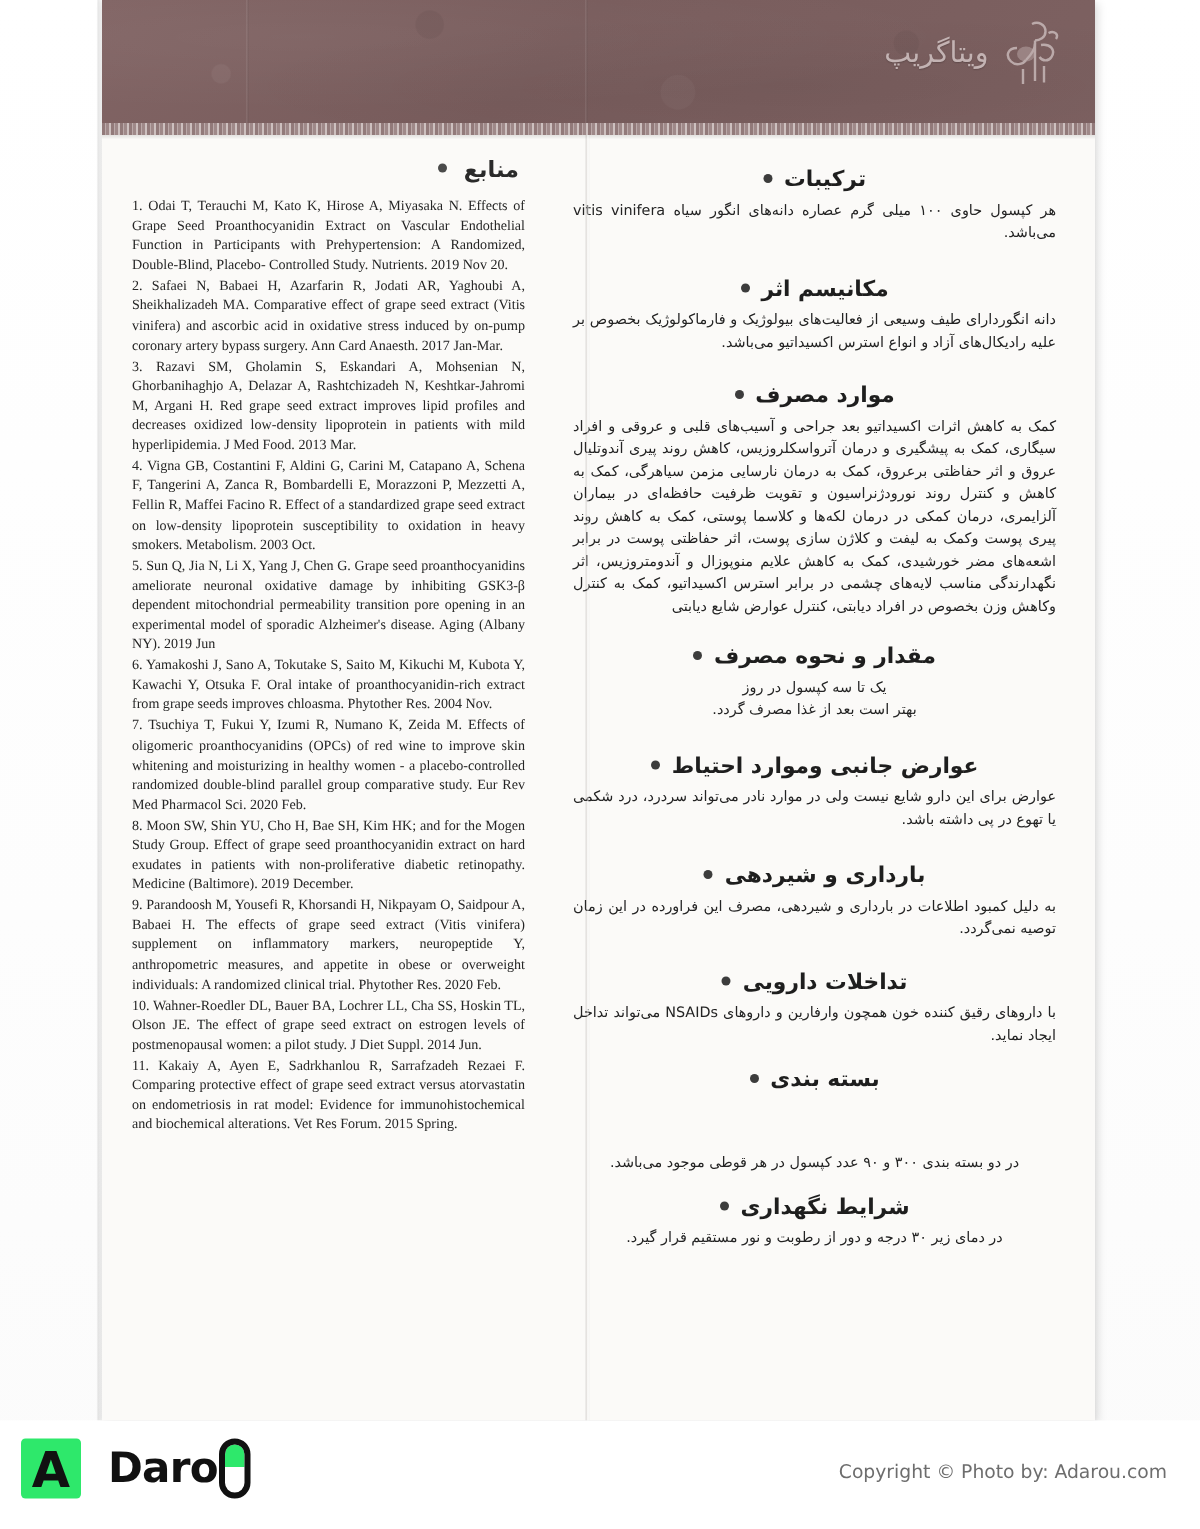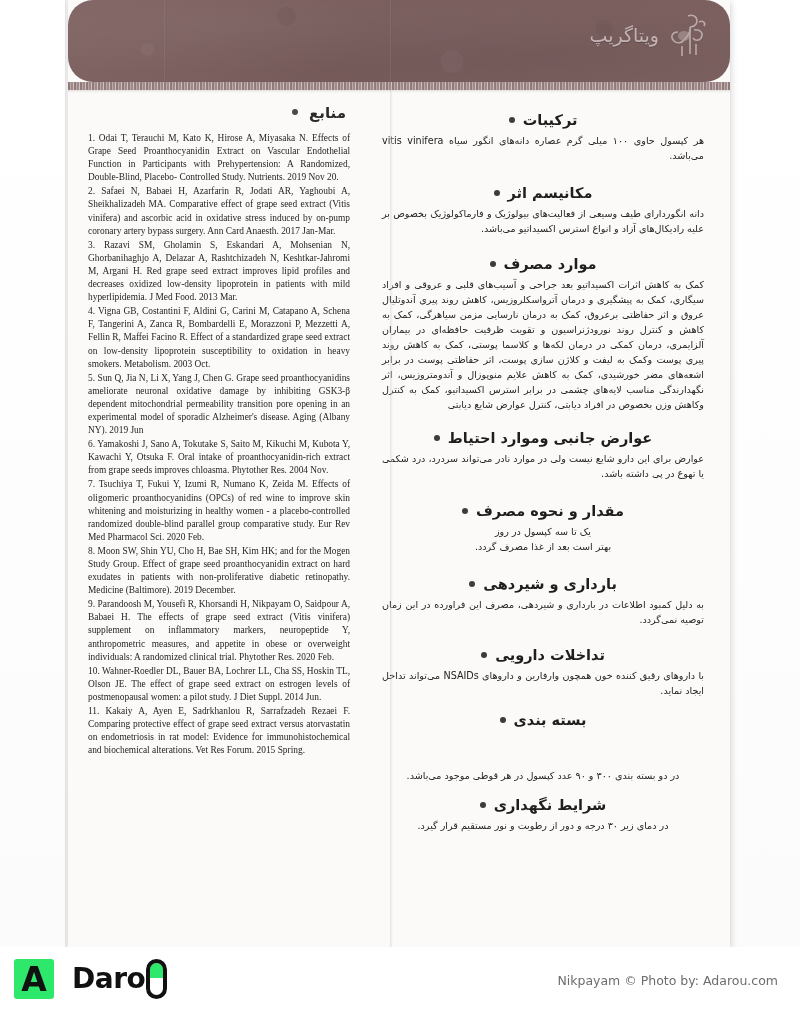--- a/index.html
+++ b/index.html
@@ -47,21 +47,20 @@
     position: absolute;
     left: 0; top: 0;
     width: 100%;
     height: 82px;
     background: #7c6060;
     background-image:
       radial-gradient(ellipse at 20% 30%, rgba(255,255,255,.045), transparent 60%),
       radial-gradient(ellipse at 70% 70%, rgba(0,0,0,.05), transparent 60%),
       linear-gradient(135deg,#816464 0%,#785c5c 45%,#7d6161 100%);
     overflow: hidden;
-    border-radius: 25px;
   }
   
   #header-band .mottle {
     position:absolute; inset:0;
     background-image:
       radial-gradient(circle at 12% 60%, rgba(255,255,255,.05) 0 6px, transparent 7px),
       radial-gradient(circle at 33% 20%, rgba(0,0,0,.05) 0 9px, transparent 10px),
       radial-gradient(circle at 58% 75%, rgba(255,255,255,.04) 0 11px, transparent 12px),
       radial-gradient(circle at 81% 35%, rgba(0,0,0,.04) 0 8px, transparent 9px);
     opacity:.9;
@@ -355,28 +354,28 @@
             <p class="sec-body" style="white-space: pre-line;">هر کپسول حاوی ۱۰۰ میلی گرم عصاره دانه‌های انگور سیاه vitis vinifera می‌باشد.</p>
           </div>
           <div class="section" id="sec-mechanism">
             <div class="sec-title"><span>مکانیسم اثر</span><span class="bullet"></span></div>
             <p class="sec-body" style="white-space: pre-line;">دانه انگوردارای طیف وسیعی از فعالیت‌های بیولوژیک و فارماکولوژیک بخصوص بر علیه رادیکال‌های آزاد و انواع استرس اکسیداتیو می‌باشد.</p>
           </div>
           <div class="section" id="sec-indications">
             <div class="sec-title"><span>موارد مصرف</span><span class="bullet"></span></div>
             <p class="sec-body" style="white-space: pre-line;">کمک به کاهش اثرات اکسیداتیو بعد جراحی و آسیب‌های قلبی و عروقی و افراد سیگاری، کمک به پیشگیری و درمان آترواسکلروزیس، کاهش روند پیری آندوتلیال عروق و اثر حفاظتی برعروق، کمک به درمان نارسایی مزمن سیاهرگی، کمک به کاهش و کنترل روند نورودژنراسیون و تقویت ظرفیت حافظه‌ای در بیماران آلزایمری، درمان کمکی در درمان لکه‌ها و کلاسما پوستی، کمک به کاهش روند پیری پوست وکمک به لیفت و کلاژن سازی پوست، اثر حفاظتی پوست در برابر اشعه‌های مضر خورشیدی، کمک به کاهش علایم منوپوزال و آندومتروزیس، اثر نگهدارندگی مناسب لایه‌های چشمی در برابر استرس اکسیداتیو، کمک به کنترل وکاهش وزن بخصوص در افراد دیابتی، کنترل عوارض شایع دیابتی</p>
           </div>
-          <div class="section" id="sec-sideeffects">
-            <div class="sec-title"><span>عوارض جانبی وموارد احتیاط</span><span class="bullet"></span></div>
-            <p class="sec-body" style="white-space: pre-line;">عوارض برای این دارو شایع نیست ولی در موارد نادر می‌تواند سردرد، درد شکمی یا تهوع در پی داشته باشد.</p>
-          </div>
           <div class="section" id="sec-dosage">
             <div class="sec-title"><span>مقدار و نحوه مصرف</span><span class="bullet"></span></div>
             <p class="sec-body center" style="white-space: pre-line;">یک تا سه کپسول در روز
 بهتر است بعد از غذا مصرف گردد.</p>
+          </div>
+          <div class="section" id="sec-sideeffects">
+            <div class="sec-title"><span>عوارض جانبی وموارد احتیاط</span><span class="bullet"></span></div>
+            <p class="sec-body" style="white-space: pre-line;">عوارض برای این دارو شایع نیست ولی در موارد نادر می‌تواند سردرد، درد شکمی یا تهوع در پی داشته باشد.</p>
           </div>
           <div class="section" id="sec-pregnancy">
             <div class="sec-title"><span>بارداری و شیردهی</span><span class="bullet"></span></div>
             <p class="sec-body" style="white-space: pre-line;">به دلیل کمبود اطلاعات در بارداری و شیردهی، مصرف این فراورده در این زمان توصیه نمی‌گردد.</p>
           </div>
           <div class="section" id="sec-interaction">
             <div class="sec-title"><span>تداخلات دارویی</span><span class="bullet"></span></div>
             <p class="sec-body" style="white-space: pre-line;">با داروهای رقیق کننده خون همچون وارفارین و داروهای NSAIDs می‌تواند تداخل ایجاد نماید.</p>
           </div>
           <div class="section" id="sec-packaging">
@@ -394,16 +393,16 @@
 
   <div id="footer">
     <div id="adarou-logo">
       <div id="a-box">A</div>
       <div id="darou-text">Daro</div>
       <div id="capsule-u">
         <div class="cap-top"></div>
         <div class="cap-outer"></div>
       </div>
     </div>
-    <div id="copyright">Nikpayam © Photo by: Adarou.com</div>
+    <div id="copyright">Copyright © Photo by: Adarou.com</div>
   </div>
 
 </div>
 
 </body></html>

